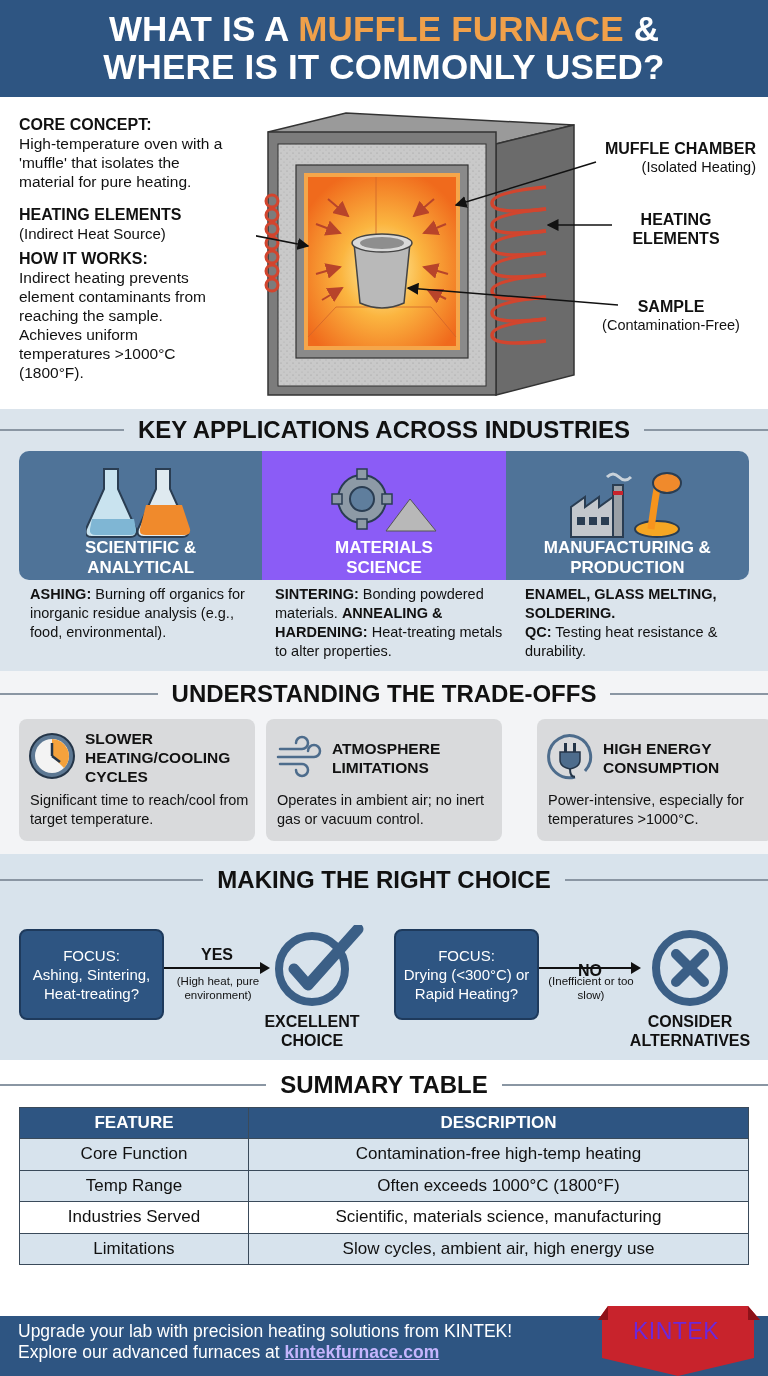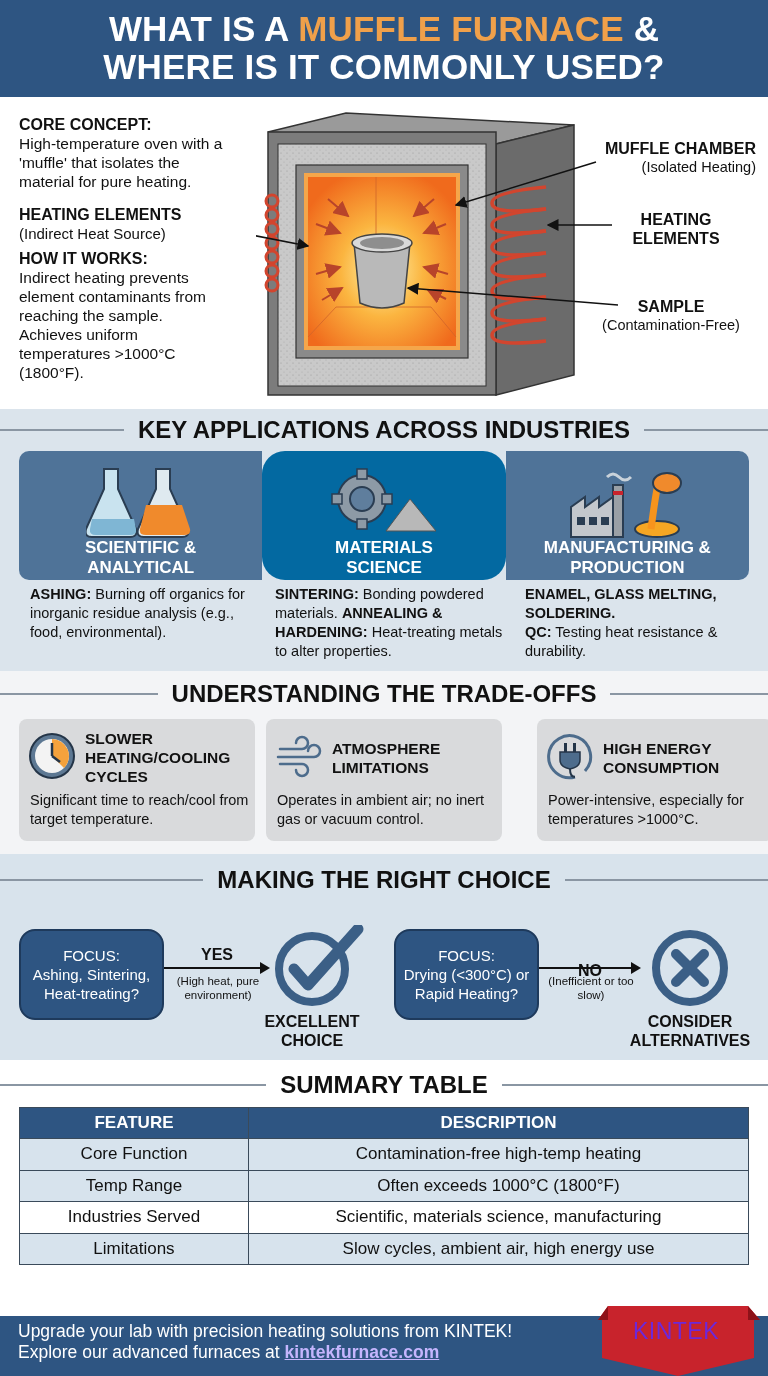--- a/index.html
+++ b/index.html
@@ -25,37 +25,37 @@
   
   .sec-title { position: absolute; left: 0; width: 768px; height: 36px; display: flex; align-items: center; }
   .sec-title .line { flex: 1; height: 2px; background: #8a96a3; }
   .sec-title h2 { padding: 0 14px; font-size: 24px; font-weight: 700; color: #111; white-space: nowrap; }
 
   
   .apps { position: absolute; top: 409px; left: 0; width: 768px; height: 262px; background: #dbe4ec; }
   .app-band { position: absolute; top: 451px; left: 19px; width: 730px; height: 129px; border-radius: 10px; overflow: hidden; display: flex; }
   .app-col { flex: 1; position: relative; }
   .app-col.c1 { background: #4f7398; }
-  .app-col.c2 { background: #0369a1; border-radius: 23px; }
+  .app-col.c2 { background: #8b5cf6; }
   .app-col.c3 { background: #4f7398; }
   .app-col .icons { position: absolute; top: 10px; left: 0; right: 0; height: 78px; display: flex; justify-content: center; align-items: flex-end; gap: 6px; }
   .app-col .name { position: absolute; bottom: 2px; left: 0; right: 0; text-align: center; color: #fff; font-weight: 700; font-size: 17px; line-height: 20px; }
   .app-desc { position: absolute; top: 585px; font-size: 14.5px; line-height: 19px; color: #111; }
   .app-desc b { font-weight: 700; }
 
   
   .trade { position: absolute; top: 671px; left: 0; width: 768px; height: 183px; background: #f3f4f6; }
   .card { position: absolute; top: 719px; width: 236px; height: 122px; background: #d9dadc; border-radius: 8px; }
   .card .ico { position: absolute; left: 8px; top: 12px; width: 50px; height: 50px; }
   .card .ttl { position: absolute; left: 66px; top: 10px; font-weight: 700; font-size: 15.5px; line-height: 19px; }
   .card .desc { position: absolute; left: 11px; top: 72px; font-size: 14.5px; line-height: 19px; right: 6px; }
 
   
   .choice { position: absolute; top: 854px; left: 0; width: 768px; height: 206px; background: #d8e3ec; }
-  .focus-box { position: absolute; background: #2e5582; border: 2px solid #1e3a5c; border-radius: 16px; color: #fff; text-align: center; font-size: 15px; line-height: 19px; display: flex; flex-direction: column; justify-content: center; }
+  .focus-box { position: absolute; background: #2e5582; border: 2px solid #1e3a5c; border-radius: 8px; color: #fff; text-align: center; font-size: 15px; line-height: 19px; display: flex; flex-direction: column; justify-content: center; }
   .arrow-lbl { position: absolute; text-align: center; }
   .arrow-lbl .big { font-weight: 700; font-size: 16px; }
   .arrow-lbl .small { font-size: 11.5px; line-height: 14px; }
   .arrow { position: absolute; height: 2px; background: #111; }
   .arrow::after { content: ""; position: absolute; right: -2px; top: -5px; border-left: 10px solid #111; border-top: 6px solid transparent; border-bottom: 6px solid transparent; }
   .result-lbl { position: absolute; text-align: center; font-weight: 700; font-size: 16px; line-height: 19px; }
 
   
   .summary { position: absolute; top: 1060px; left: 0; width: 768px; height: 246px; background: #fff; }
   table.sum { position: absolute; top: 1107px; left: 19px; width: 730px; border-collapse: collapse; font-size: 17px; }

